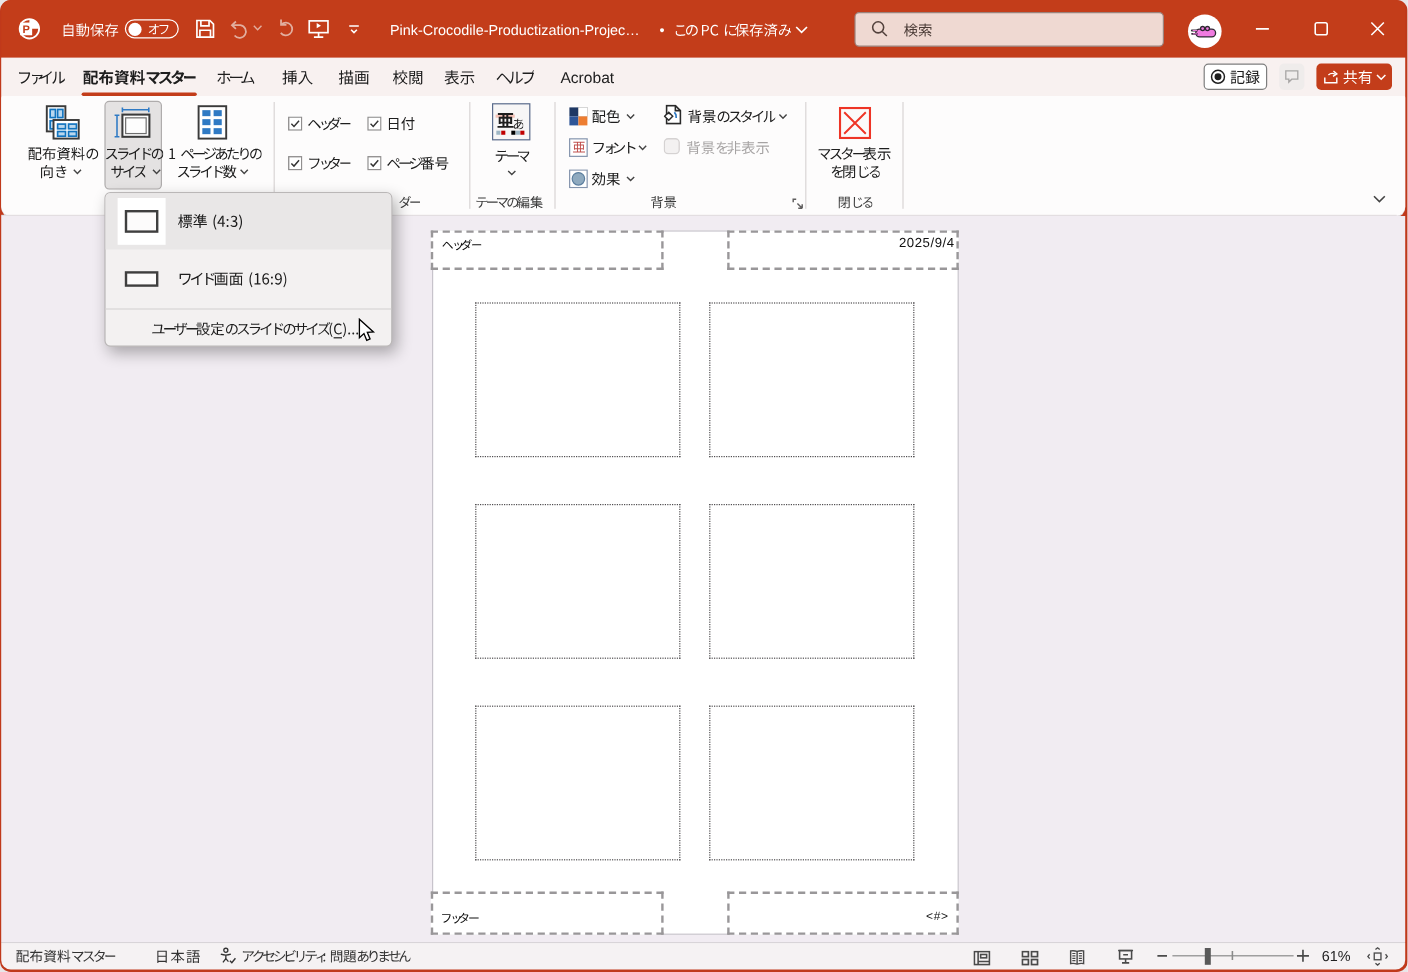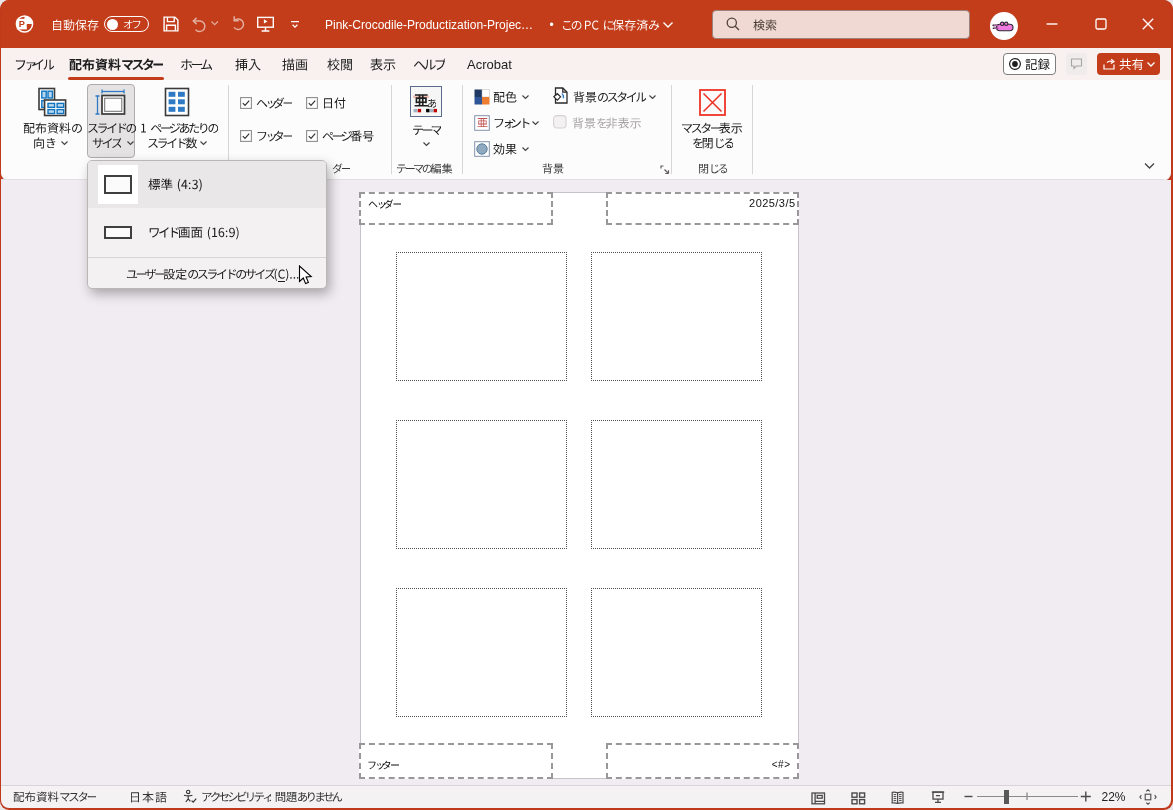--- a/index.html
+++ b/index.html
@@ -322,21 +322,21 @@
 <svg style="position:absolute;left:1143px;top:162px;" width="13" height="9" viewBox="0 0 13 9">
     <path d="M2 1.5 L6.5 6 L11 1.5" stroke="#444" stroke-width="1.3" fill="none"></path>
   </svg>
 <div style="position:absolute;left:1px;top:180px;width:1170px;height:605px;background:#f1ecf2;"></div>
 <div style="position:absolute;left:359.5px;top:192px;width:439px;height:587px;background:#fff;border:1px solid #c7c3cb;"></div>
 <div style="position:absolute;left:358.5px;top:192px;width:194px;height:32.5px;background:#fff;border:2px dashed #999799;"></div>
 <div style="position:absolute;left:368px;top:195.5px;line-height:0;"><svg width="33" height="16" viewBox="0 0 33 16">
       <path d="M0.6 9 1.4 9.7C1.5 9.5 1.7 9.2 1.9 9C2.4 8.4 3.2 7.3 3.7 6.7C4 6.3 4.2 6.3 4.6 6.7C5 7.1 6 8.1 6.6 8.7C7.2 9.5 8.1 10.5 8.8 11.3L9.5 10.6C8.7 9.8 7.7 8.7 7 8C6.5 7.4 5.6 6.5 5 5.9C4.3 5.2 3.8 5.4 3.3 6C2.7 6.7 1.8 7.8 1.3 8.3C1.1 8.6 0.9 8.8 0.6 9Z M13.7 6 12.9 6.3C13.1 6.7 13.6 8 13.7 8.5L14.5 8.2C14.3 7.8 13.8 6.4 13.7 6ZM17.3 6.6 16.4 6.3C16.3 7.6 15.8 8.9 15 9.8C14.2 10.8 13 11.5 11.8 11.9L12.5 12.6C13.6 12.1 14.8 11.4 15.7 10.2C16.4 9.3 16.9 8.2 17.1 7.1C17.2 7 17.2 6.8 17.3 6.6ZM11.3 6.5 10.6 6.8C10.8 7.2 11.3 8.6 11.5 9.1L12.3 8.8C12.1 8.3 11.5 7 11.3 6.5Z M24.4 3.3 23.9 3.6C24.2 3.9 24.5 4.5 24.7 4.9L25.2 4.7C25.1 4.3 24.7 3.7 24.4 3.3ZM20.7 4.2 19.8 3.9C19.7 4.2 19.6 4.5 19.5 4.7C19 5.6 18 7.1 16.3 8.2L16.9 8.7C18.1 7.9 18.9 6.9 19.6 6H23C22.8 6.9 22.3 7.9 21.6 8.8C20.9 8.3 20.2 7.8 19.5 7.5L19 8C19.6 8.4 20.4 8.9 21.1 9.5C20.2 10.4 18.9 11.3 17.2 11.9L17.9 12.5C19.6 11.9 20.8 10.9 21.7 9.9C22.2 10.3 22.5 10.6 22.8 10.8L23.4 10.2C23.1 9.9 22.7 9.6 22.3 9.3C23 8.3 23.6 7.1 23.8 6.2C23.9 6 24 5.8 24.1 5.6L23.6 5.4L24.1 5.1C23.9 4.7 23.6 4.1 23.3 3.7L22.8 4C23.1 4.3 23.4 4.9 23.6 5.3L23.4 5.2C23.3 5.3 23 5.3 22.8 5.3H20.1L20.3 5C20.4 4.8 20.5 4.4 20.7 4.2Z M25.5 7.5V8.5C25.8 8.4 26.4 8.4 26.9 8.4C27.7 8.4 31.6 8.4 32.4 8.4C32.9 8.4 33.3 8.4 33.5 8.5V7.5C33.2 7.5 32.9 7.5 32.4 7.5C31.6 7.5 27.6 7.5 26.9 7.5C26.4 7.5 25.8 7.5 25.5 7.5Z" fill="#111"></path>
     </svg></div>
 <div style="position:absolute;left:605.5px;top:192px;width:193px;height:32.5px;background:#fff;border:2px dashed #999799;"></div>
-<div style="position:absolute;left:795.5px;top:203.5px;transform:translateX(-100%);font-size:11px;color:#111;font-weight:normal;letter-spacing:0.45px;font-family:&quot;Liberation Sans&quot;,sans-serif;line-height:11px;margin-top:-5.5px;white-space:nowrap;">2025/3/5</div>
+<div style="position:absolute;left:795.5px;top:203.5px;transform:translateX(-100%);font-size:11px;color:#111;font-weight:normal;letter-spacing:0.45px;font-family:&quot;Liberation Sans&quot;,sans-serif;line-height:11px;margin-top:-5.5px;white-space:nowrap;">2025/9/4</div>
 <div style="position:absolute;left:358.5px;top:742.5px;width:194px;height:36px;background:#fff;border:2px dashed #999799;"></div>
 <div style="position:absolute;left:367px;top:757px;line-height:0;"><svg width="31.5" height="16" viewBox="0 0 31.5 16">
       <path d="M8.6 5.2 8 4.8C7.8 4.8 7.6 4.8 7.5 4.8C7 4.8 3 4.8 2.5 4.8C2.1 4.8 1.7 4.8 1.4 4.8V5.6C1.7 5.6 2 5.6 2.5 5.6C3 5.6 7 5.6 7.6 5.6C7.4 6.6 7 8 6.2 8.9C5.4 9.9 4.3 10.8 2.4 11.3L3 12C4.9 11.4 6.1 10.5 7 9.3C7.8 8.3 8.2 6.7 8.5 5.7C8.5 5.5 8.5 5.3 8.6 5.2Z M13.2 6 12.4 6.3C12.6 6.7 13.1 8 13.2 8.5L14 8.2C13.8 7.8 13.3 6.4 13.2 6ZM16.8 6.6 15.9 6.3C15.8 7.6 15.3 8.9 14.5 9.8C13.7 10.8 12.5 11.5 11.3 11.9L12 12.6C13.1 12.1 14.3 11.4 15.2 10.2C15.9 9.3 16.4 8.2 16.6 7.1C16.7 7 16.7 6.8 16.8 6.6ZM10.8 6.5 10.1 6.8C10.3 7.2 10.8 8.6 11 9.1L11.8 8.8C11.6 8.3 11 7 10.8 6.5Z M20 4 19.1 3.7C19.1 3.9 18.9 4.3 18.8 4.5C18.3 5.4 17.3 6.9 15.6 7.9L16.3 8.5C17.4 7.7 18.3 6.7 18.9 5.8H22.3C22.1 6.6 21.6 7.7 20.9 8.6C20.2 8.1 19.5 7.6 18.8 7.2L18.3 7.8C18.9 8.2 19.7 8.7 20.4 9.2C19.5 10.2 18.2 11.1 16.5 11.6L17.2 12.2C18.9 11.6 20.2 10.7 21.1 9.7C21.5 10 21.8 10.3 22.1 10.6L22.7 9.9C22.4 9.7 22 9.4 21.6 9C22.4 8 22.9 6.9 23.2 5.9C23.2 5.8 23.3 5.5 23.4 5.4L22.7 5C22.6 5.1 22.3 5.1 22.1 5.1H19.4L19.6 4.7C19.7 4.6 19.9 4.2 20 4Z M24 7.5V8.5C24.3 8.4 24.9 8.4 25.4 8.4C26.2 8.4 30.1 8.4 30.9 8.4C31.4 8.4 31.8 8.4 32 8.5V7.5C31.8 7.5 31.4 7.5 30.9 7.5C30.1 7.5 26.1 7.5 25.4 7.5C24.9 7.5 24.3 7.5 24 7.5Z" fill="#111"></path>
     </svg></div>
 <div style="position:absolute;left:605.5px;top:742.5px;width:193px;height:36px;background:#fff;border:2px dashed #999799;"></div>
 <div style="position:absolute;left:790.5px;top:765px;transform:translateX(-100%);font-size:10px;color:#111;font-weight:normal;letter-spacing:0.5px;font-family:&quot;Liberation Sans&quot;,sans-serif;line-height:10px;margin-top:-5.0px;white-space:nowrap;">&lt;#&gt;</div>
 <div style="position:absolute;left:396px;top:251.5px;width:170.5px;height:129px;border:1px dotted #4f4d4f;"></div>
 <div style="position:absolute;left:591.3px;top:251.5px;width:170.5px;height:129px;border:1px dotted #4f4d4f;"></div>
 <div style="position:absolute;left:396px;top:420px;width:170.5px;height:129px;border:1px dotted #4f4d4f;"></div>
 <div style="position:absolute;left:591.3px;top:420px;width:170.5px;height:129px;border:1px dotted #4f4d4f;"></div>
@@ -412,18 +412,18 @@
     <path d="M2.5 6.5 H10.5" stroke="#4a4a4a" stroke-width="1.4"></path>
   </svg>
 <div style="position:absolute;left:977px;top:795.5px;width:100.5px;height:1.5px;background:#8a8a8a;"></div>
 <svg style="position:absolute;left:1023px;top:792px;" width="8" height="10" viewBox="0 0 8 10">
     <path d="M4 0.5 V8" stroke="#8a8a8a" stroke-width="1.3"></path>
   </svg>
 <div style="position:absolute;left:1004px;top:789.5px;width:4.8px;height:14px;background:#595959;"></div>
 <svg style="position:absolute;left:1079px;top:789px;" width="14" height="15" viewBox="0 0 14 15">
     <path d="M1.8 7.5 H11.8 M6.8 2.5 V12.5" stroke="#4a4a4a" stroke-width="1.4"></path>
   </svg>
-<div style="position:absolute;left:1101.5px;top:796.5px;font-size:12px;color:#222;font-weight:normal;font-family:&quot;Liberation Sans&quot;,sans-serif;line-height:12px;margin-top:-6.0px;white-space:nowrap;">22%</div>
+<div style="position:absolute;left:1101.5px;top:796.5px;font-size:12px;color:#222;font-weight:normal;font-family:&quot;Liberation Sans&quot;,sans-serif;line-height:12px;margin-top:-6.0px;white-space:nowrap;">61%</div>
 <svg style="position:absolute;left:1139px;top:789px;" width="18" height="16" viewBox="0 0 18 16">
 <g fill="none" stroke="#4a4a4a" stroke-width="1.1">
 <rect x="6.2" y="5.2" width="5.6" height="5.6"></rect>
 <path d="M2.4 6.2 L0.9 8 L2.4 9.8 M15.6 6.2 L17.1 8 L15.6 9.8 M7.2 2.3 L9 0.8 L10.8 2.3 M7.2 13.7 L9 15.2 L10.8 13.7"></path>
 </g>
   </svg>
 </body></html>

